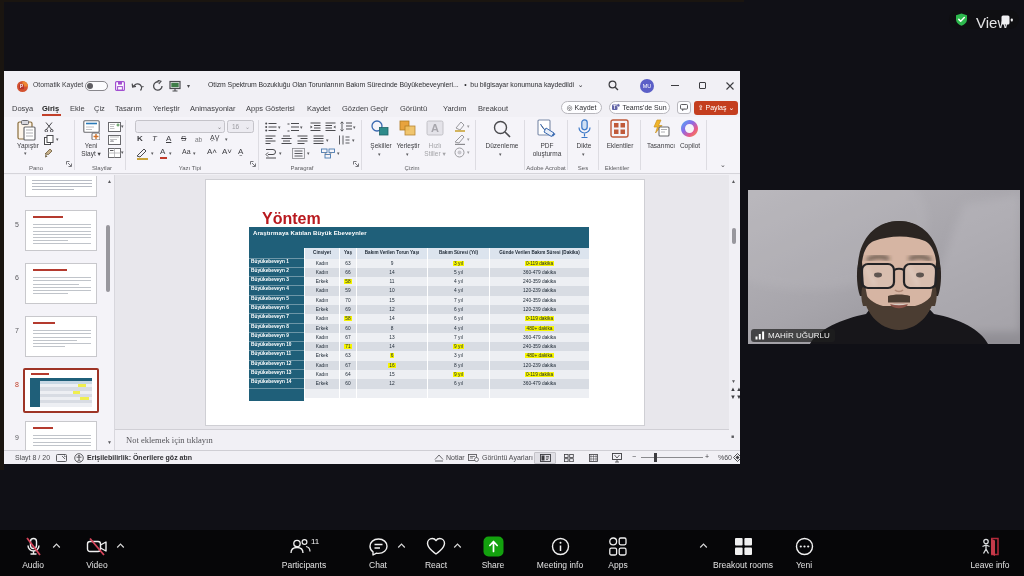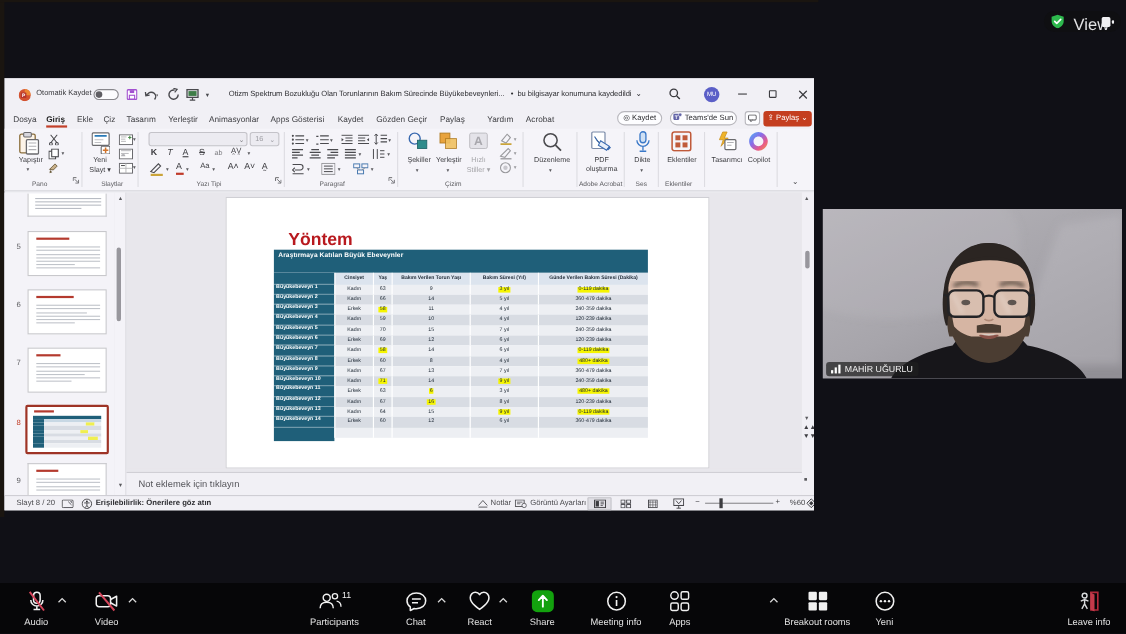--- a/index.html
+++ b/index.html
@@ -15,21 +15,21 @@
   #titlebar { left:0; top:0; width:736px; height:23px; }
   #tabrow { left:0; top:23px; width:736px; height:23px; }
   #ribbon { left:0; top:46px; width:736px; height:57px; background:#f5f4f9; border-bottom:1px solid #d5d4da; }
   .gsep { position:absolute; top:3px; width:1px; height:50px; background:#dddce2; }
   .glabel { position:absolute; top:48px; font-size:6px; color:#5c5c60; width:60px; text-align:center; }
   #work { left:0; top:104px; width:736px; height:275px; background:#e8e7ec; }
   #thumbpanel { left:0; top:0; width:100px; height:275px; background:#f4f3f8; }
   #thumbscroll { left:100px; top:0; width:11px; height:275px; background:#f4f3f8; border-right:1px solid #d8d7dd; }
   #canvas { left:111px; top:0; width:614px; height:254px; background:#e8e7ec; }
   #canvscroll { left:725px; top:0; width:11px; height:275px; background:#f1f0f5; }
-  #notesbar { left:111px; top:254px; width:614px; height:21px; background:#f1f0f5; border-top:1px solid #d0cfd5; }
+  #notesbar { left:111px; top:254px; width:614px; height:21px; background:#f1f0f5; border-top:1px solid #d0cfd5;font-family:Liberation Serif, serif; }
   #statusbar { left:0; top:379px; width:736px; height:14px; background:#f1f0f5; border-top:1px solid #cfced4; font-size:7px; color:#4a4a4e; }
   
   #slide { left:90px; top:4px; width:440px; height:247px; background:#fff; border:1px solid #cfcfd4; }
   
   #ptable { position:absolute; left:43px; top:68px; width:340px; font-size:4.8px; color:#1c2733; }
   .trow { display:flex; }
   .c1 { width:55px; background:#1f5f79; color:#fff; font-weight:bold; padding-left:2px; border-bottom:1px solid rgba(255,255,255,0.35); }
   .c2 { width:35px; text-align:center; }
   .c3 { width:17px; text-align:center; }
   .c4 { width:71px; text-align:center; }
@@ -113,23 +113,23 @@
       <span class="abs" style="left:38px;top:10px;color:#222;font-weight:bold">Giriş</span>
       <span class="abs" style="left:38px;top:20px;width:19px;height:2px;background:#c2402a"></span>
       <span class="abs" style="left:66px;top:10px">Ekle</span>
       <span class="abs" style="left:90px;top:10px">Çiz</span>
       <span class="abs" style="left:111px;top:10px">Tasarım</span>
       <span class="abs" style="left:149px;top:10px">Yerleştir</span>
       <span class="abs" style="left:186px;top:10px">Animasyonlar</span>
       <span class="abs" style="left:242px;top:10px">Apps Gösterisi</span>
       <span class="abs" style="left:303px;top:10px">Kaydet</span>
       <span class="abs" style="left:338px;top:10px">Gözden Geçir</span>
-      <span class="abs" style="left:396px;top:10px">Paylaş</span>
+      <span class="abs" style="left:396px;top:10px">Görüntü</span>
       <span class="abs" style="left:439px;top:10px">Yardım</span>
-      <span class="abs" style="left:474px;top:10px">Acrobat</span>
+      <span class="abs" style="left:474px;top:10px">Breakout</span>
       <span class="abs" style="left:557px;top:7px;width:41px;height:13px;border:1px solid #b8b7bd;border-radius:7px;background:#fdfdff;font-size:7px;color:#2e2e32;text-align:center;line-height:12px">◎ Kaydet</span>
       <span class="abs" style="left:605px;top:7px;width:61px;height:13px;border:1px solid #b8b7bd;border-radius:7px;background:#fdfdff;font-size:7px;color:#2e2e32;text-align:center;line-height:12px"><svg style="vertical-align:-1px;margin-right:2px" width="8" height="8" viewBox="0 0 8 8">
             <rect x="0" y="1.5" width="5.5" height="5.5" rx="1" fill="#6264a7"></rect>
             <text x="2.7" y="5.9" font-size="4.5" fill="#fff" text-anchor="middle" font-weight="bold">T</text>
             <circle cx="6.3" cy="2.3" r="1.6" fill="#6264a7" stroke="#fdfdff" stroke-width="0.5"></circle>
           </svg>Teams'de Sun</span>
       <span class="abs" style="left:673px;top:7px;width:14px;height:13px;border:1px solid #b8b7bd;border-radius:3px;background:#fdfdff"></span>
       <svg class="abs" style="left:676px;top:10px" width="8" height="7" viewBox="0 0 8 7">
           <rect x="0.5" y="0.5" width="7" height="4.6" rx="1" fill="none" stroke="#4a4a4e" stroke-width="0.9"></rect>
           <path d="M2.5 5 L2.5 6.6 L4.3 5" fill="#fff" stroke="#4a4a4e" stroke-width="0.8"></path>

